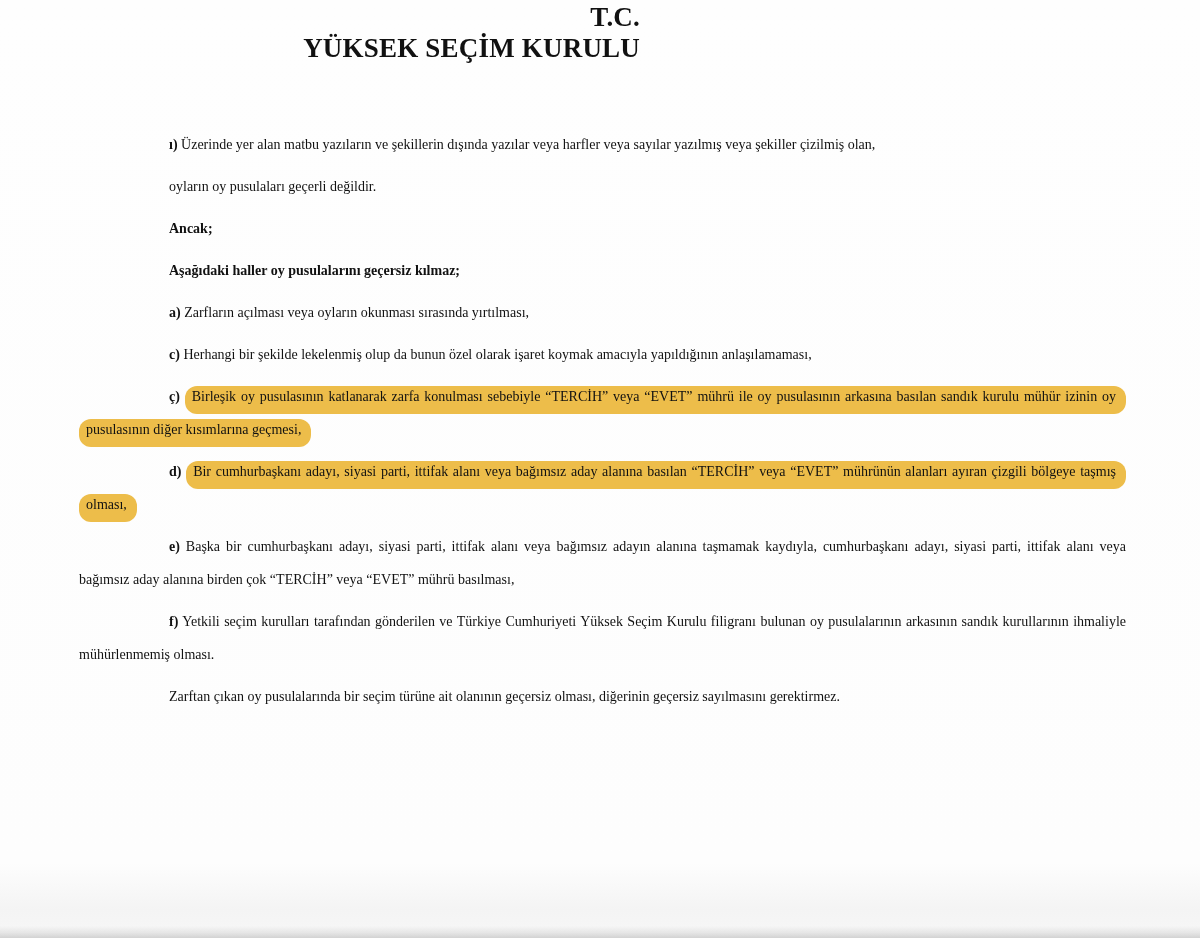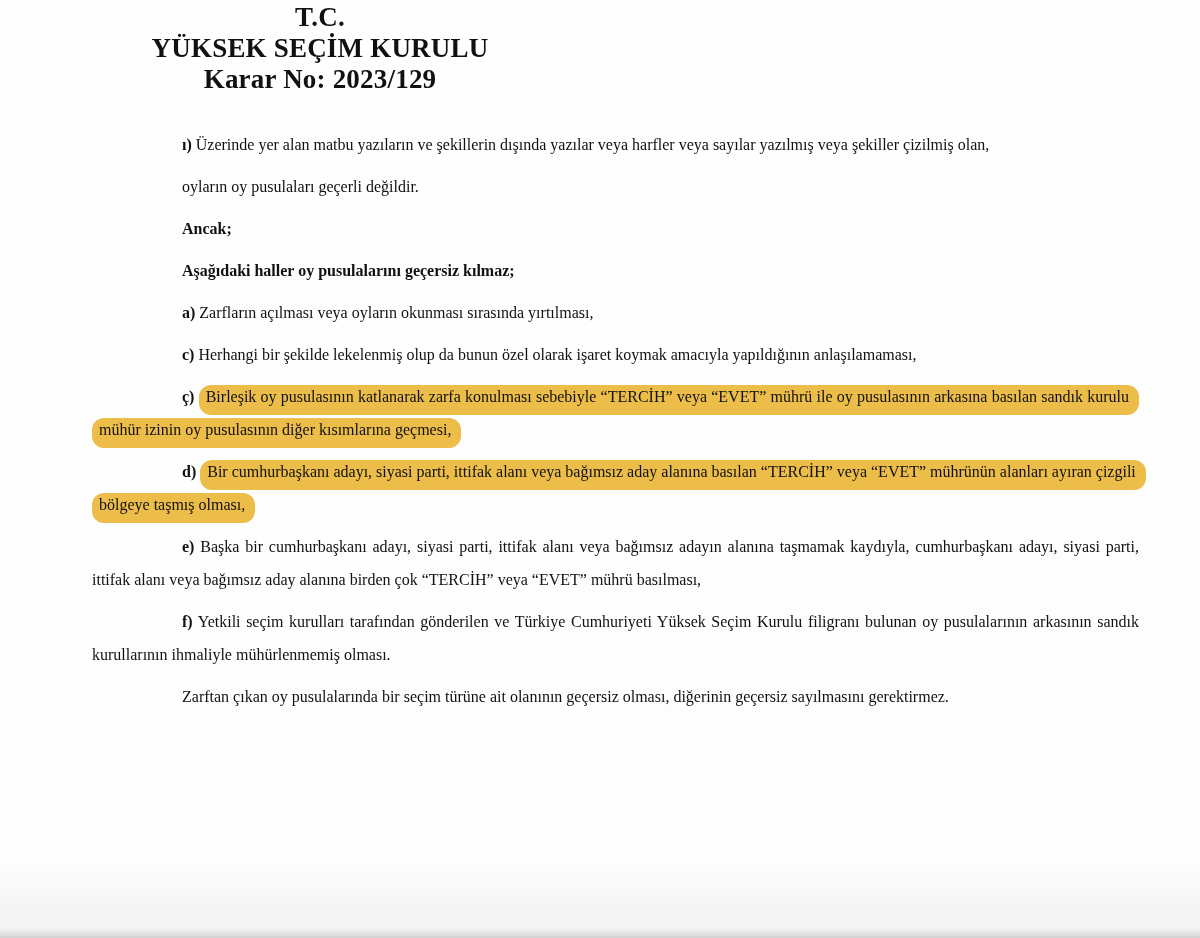--- a/index.html
+++ b/index.html
@@ -24,27 +24,27 @@
     position: absolute;
     top: 2px;
     left: 0;
     width: 640px;
     text-align: center;
     font-weight: bold;
     font-size: 27px;
     line-height: 31px;
     letter-spacing: 0.2px;
   }
-  .doc-header div { white-space: nowrap; }
+  .doc-header div { white-space: nowrap; text-align: right; }
   .doc-body {
     position: absolute;
-    left: 92px;
+    left: 79px;
     top: 128px;
     width: 1047px;
-    font-size: 16px;
+    font-size: 14px;
     line-height: 33px;
     text-align: justify;
   }
   p.para {
     margin: 0 0 9px 0;
     text-indent: 90px;
   }
   p.para.bold { font-weight: bold; }
   .label { font-weight: bold; }
   .text.hl {
@@ -65,21 +65,20 @@
   }
 </style>
 </head>
 <body>
 
 <div class="page">
 
   <div class="doc-header">
     <div>T.C.</div>
     <div>YÜKSEK SEÇİM KURULU</div>
-    <div>Karar No: 2023/129</div>
   </div>
 
   <div class="doc-body" id="doc-body">
   <p class="para"><span class="labelwrap"><span class="label">ı)</span> </span><span class="text">Üzerinde yer alan matbu yazıların ve şekillerin dışında yazılar veya harfler veya sayılar yazılmış veya şekiller çizilmiş olan,</span></p>
 
   <p class="para"><span class="text">oyların oy pusulaları geçerli değildir.</span></p>
 
   <p class="para bold"><span class="text">Ancak;</span></p>
 
   <p class="para bold"><span class="text">Aşağıdaki haller oy pusulalarını geçersiz kılmaz;</span></p>

